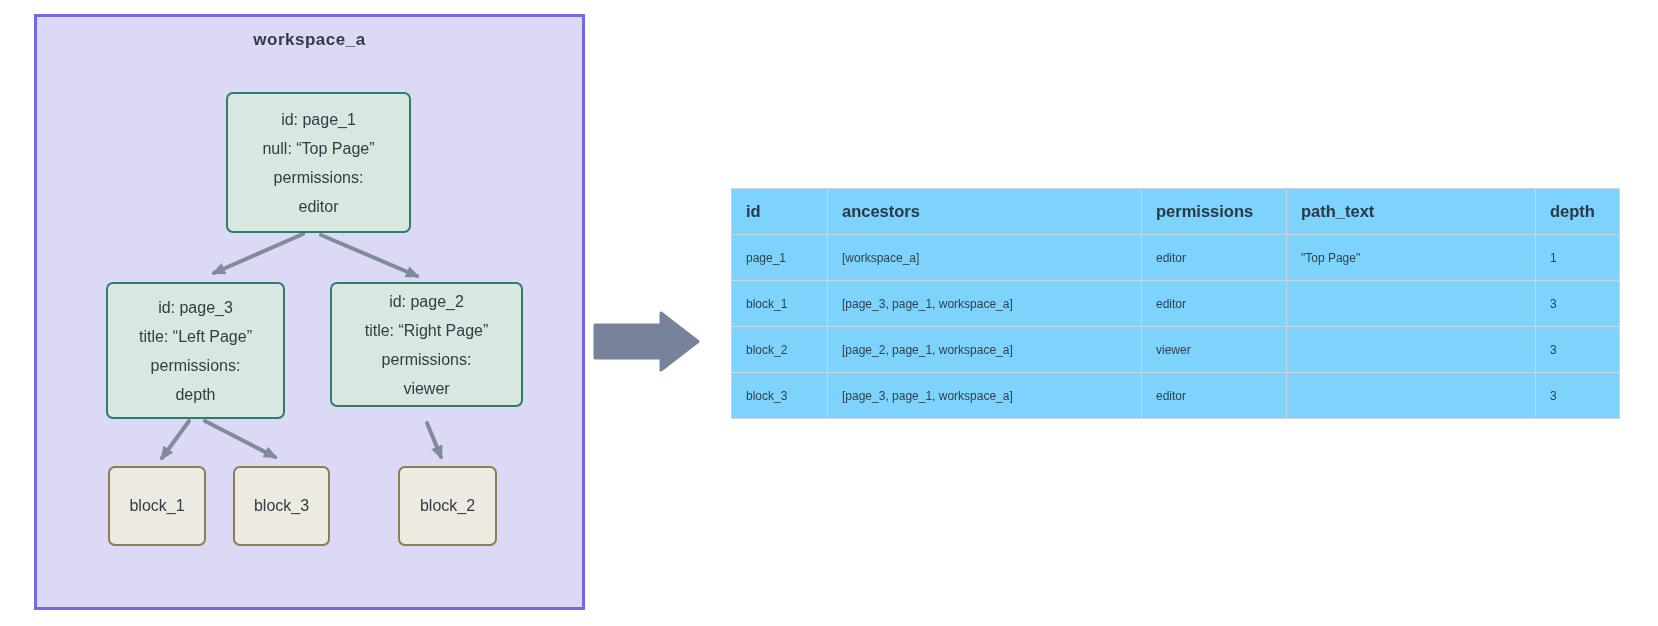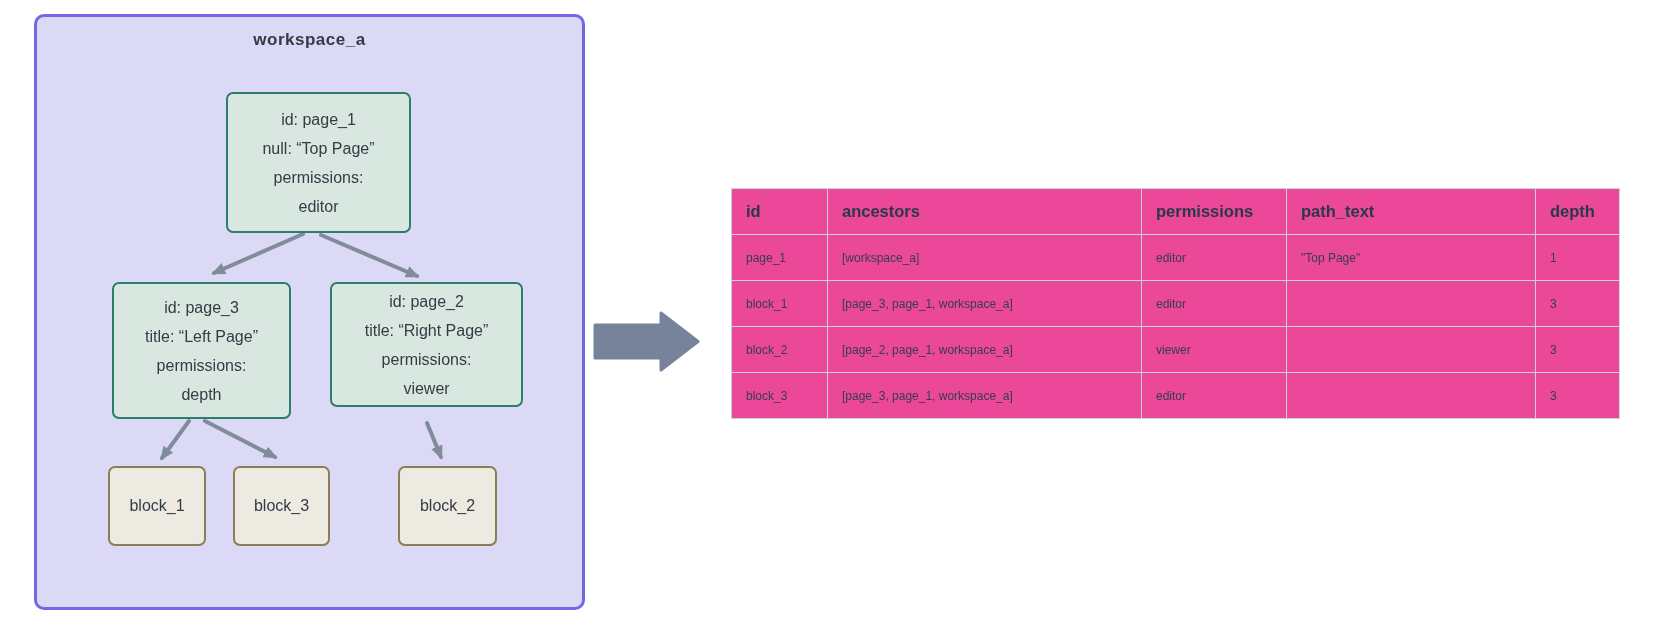--- a/index.html
+++ b/index.html
@@ -11,21 +11,21 @@
     overflow:hidden;
   }
 
   
   .workspace {
     position:absolute; left:34px; top:14px;
     width:551px; height:596px;
     box-sizing:border-box;
     background:#dcd9f7;
     border:3px solid #7267e4;
-    border-radius:10px;
+    border-radius:0;
   }
   .ws-title {
     position:absolute; left:0; top:13px; width:100%;
     text-align:center;
     font-weight:bold; font-size:17px; color:#333c45;
     letter-spacing:0.5px;
   }
   .node {
     position:absolute; box-sizing:border-box;
     display:flex; flex-direction:column;
@@ -39,38 +39,38 @@
     border-radius:7px;
     font-size:16px; line-height:29px;
   }
   .block-node {
     background:#edeae1;
     border:2px solid #8b7e55;
     border-radius:7px;
     font-size:16px;
   }
   #node-page-1 { left:189px; top:75px;  width:185px; height:141px; }
-  #node-page-3 { left:75px;  top:265px; width:179px; height:137px; }
+  #node-page-3 { left:69px;  top:265px; width:179px; height:137px; }
   #node-page-2 { left:293px; top:265px; width:193px; height:125px; }
   #node-block-1{ left:71px;  top:449px; width:98px;  height:80px; }
   #node-block-3{ left:196px; top:449px; width:97px;  height:80px; }
   #node-block-2{ left:361px; top:449px; width:99px;  height:80px; }
 
   .edges { position:absolute; left:0; top:0; width:545px; height:590px; pointer-events:none; }
 
   
   .flow-arrow { position:absolute; left:593px; top:311px; }
 
   
   .results-table {
     position:absolute; left:731px; top:188px;
     border-collapse:collapse;
     table-layout:fixed;
     width:888px;
-    background:#ec4899;
+    background:#7dd3fc;
   }
   .results-table th, .results-table td {
     border:1px solid #c9d5dd;
     height:45px;
     padding:0 0 0 14px;
     text-align:left;
     vertical-align:middle;
     overflow:hidden;
     white-space:nowrap;
   }

